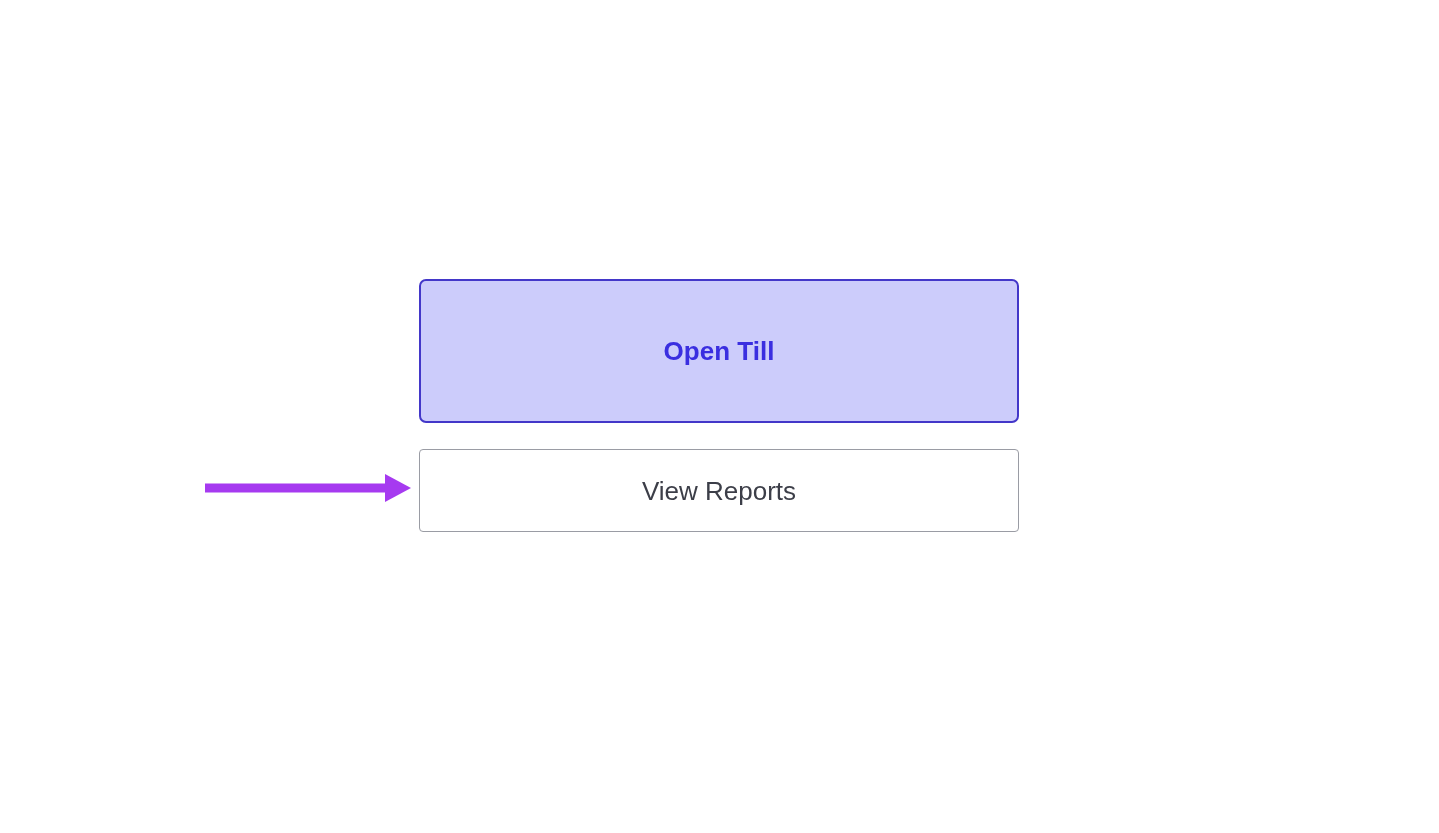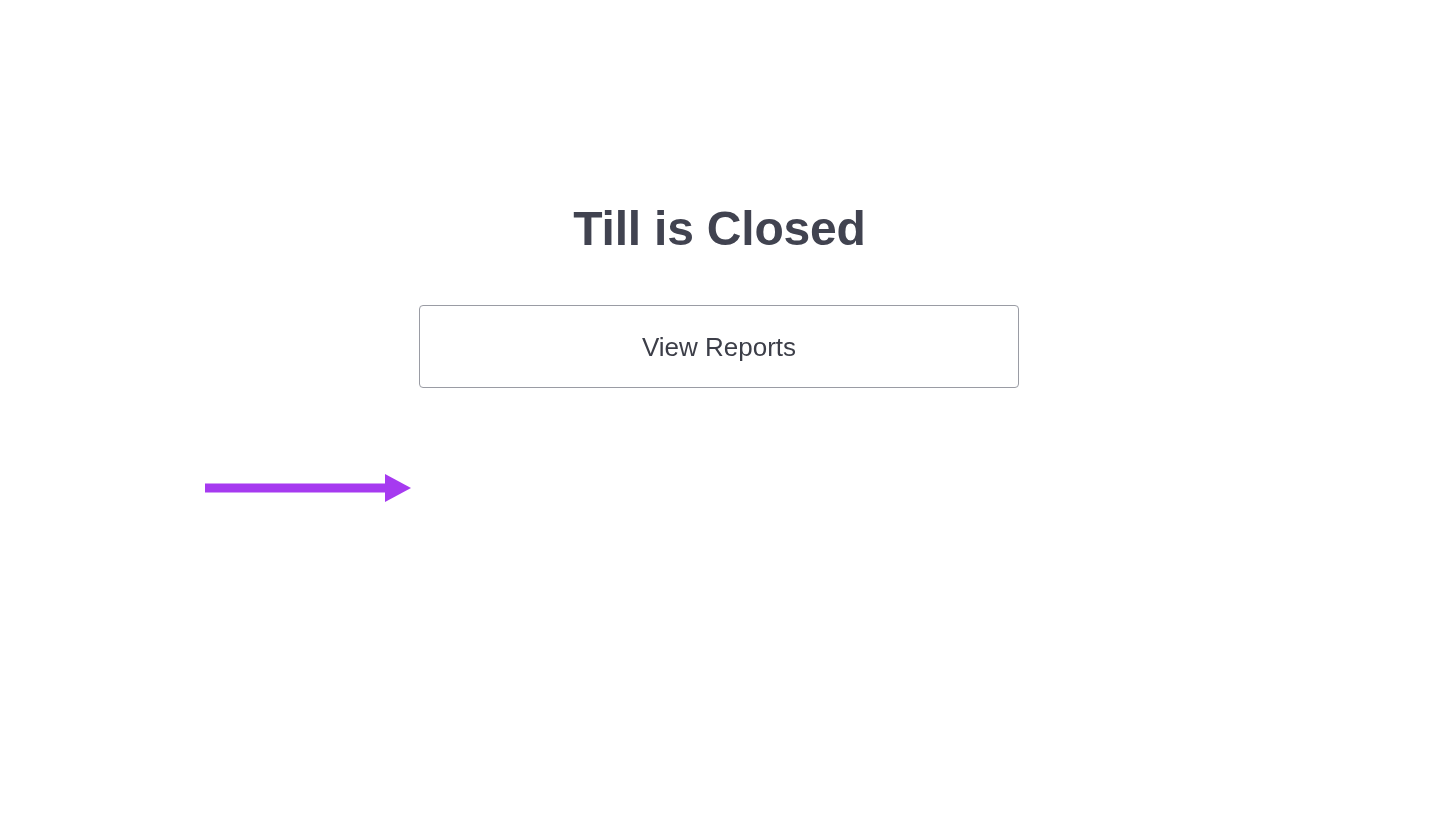--- a/index.html
+++ b/index.html
@@ -88,24 +88,24 @@
     width: 206px;
     height: 36px;
     pointer-events: none;
   }
 </style>
 </head>
 <body>
 
 <div id="screen">
 
-  <div class="page-title">Till is Closed</div>
 
   <div class="actions">
 
+    <button class="action-btn primary">Open Till</button>
 
     <div class="btn-gap-lg"></div>
 
     <button class="action-btn secondary">View Reports</button>
 
     <div class="btn-gap-sm"></div>
 
 
   </div>
 

